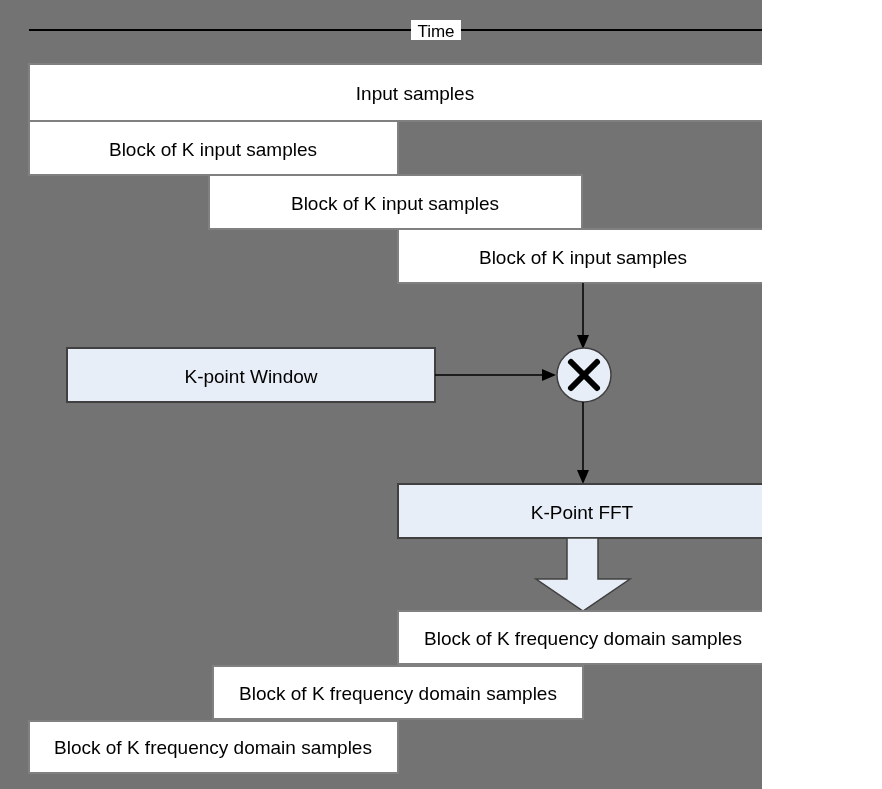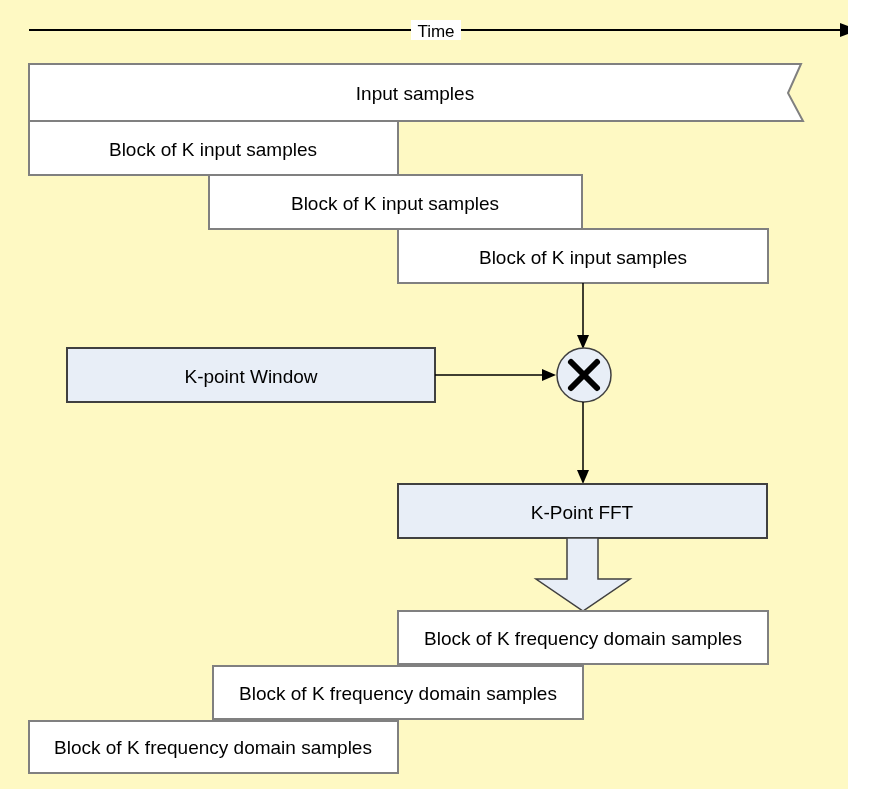--- a/index.html
+++ b/index.html
@@ -2,23 +2,23 @@
 <html><head>
 <meta charset="utf-8">
 <style>
   html, body {
     margin: 0;
     padding: 0;
     background: #ffffff;
   }
   .stage {
     position: relative;
-    width: 848px;
+    width: 762px;
     height: 789px;
-    background: #fef9c3;
+    background: #737373;
     overflow: hidden;
   }
   svg { display: block; }
   .lbl {
     font-family: "Liberation Sans", sans-serif;
     font-size: 19px;
     fill: #000000;
   }
   .lbl-small {
     font-family: "Liberation Sans", sans-serif;

